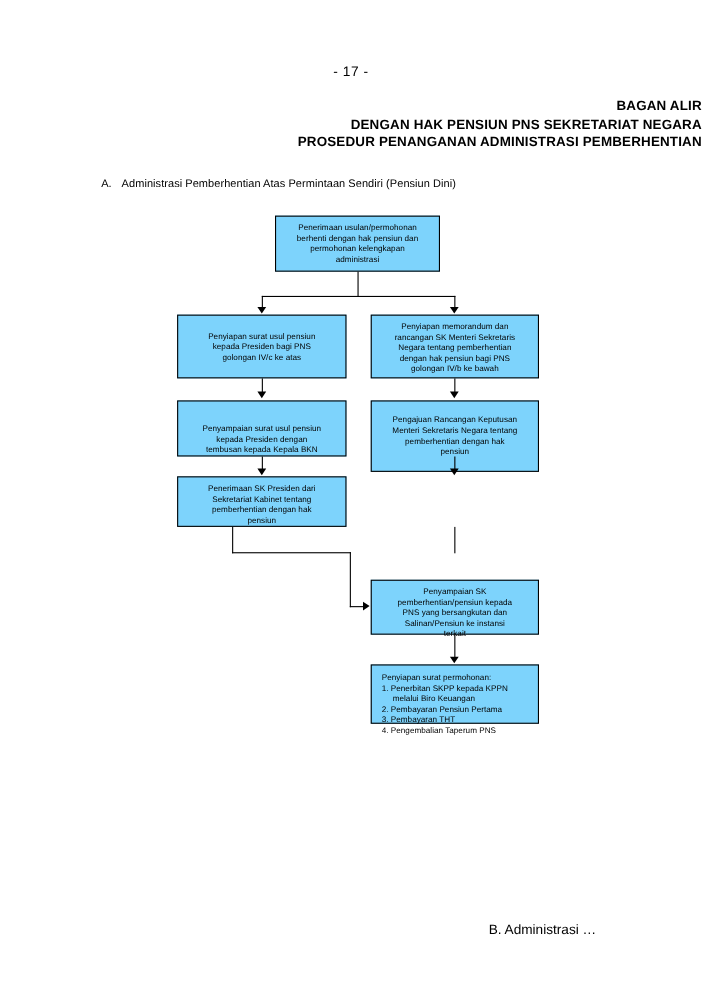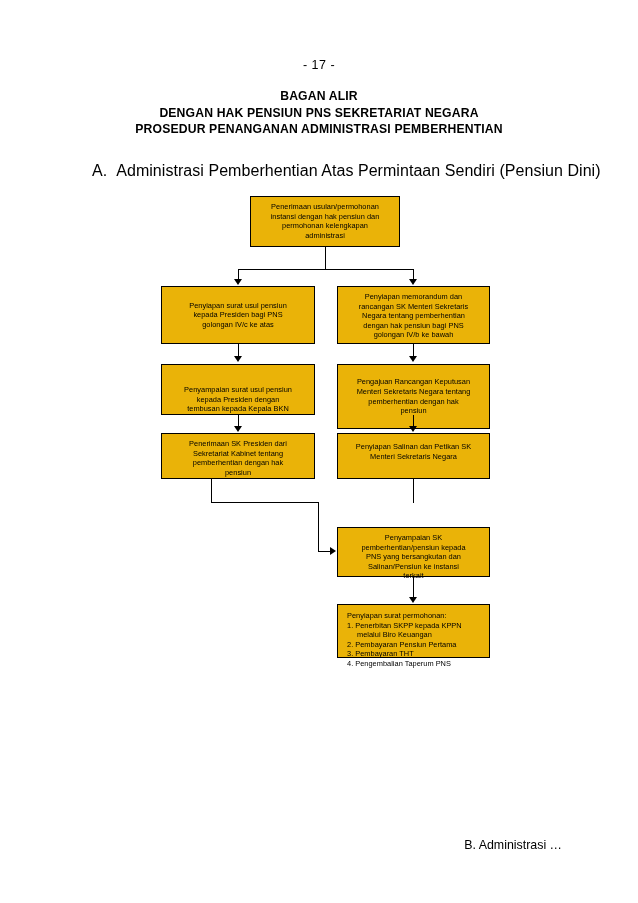--- a/index.html
+++ b/index.html
@@ -31,52 +31,52 @@
     text-align: center;
     font-size: 12.5px;
     letter-spacing: 0.5px;
   }
 
   .doc-title {
     position: absolute;
     top: 88px;
     left: 0;
     width: 638px;
-    text-align: center;
+    text-align: right;
     font-size: 12.2px;
     font-weight: bold;
     line-height: 16.5px;
     letter-spacing: 0.15px;
   }
   .doc-title div { white-space: nowrap; }
 
   .section-heading {
     position: absolute;
     top: 162px;
     left: 92px;
-    font-size: 16px;
+    font-size: 10px;
     letter-spacing: 0.05px;
     white-space: nowrap;
   }
   .section-heading .sec-letter { margin-right: 9px; }
 
   
   .chart {
     position: absolute;
     top: 0;
     left: 0;
     width: 638px;
     height: 903px;
   }
 
   .node {
     position: absolute;
     border: 1px solid #000000;
     box-sizing: border-box;
-    background: #eab308;
+    background: #7dd3fc;
     font-size: 7.4px;
     line-height: 9.6px;
     text-align: center;
     display: flex;
     flex-direction: column;
     justify-content: flex-start;
     align-items: center;
     padding-top: 5px;
     letter-spacing: 0.02px;
   }
@@ -121,21 +121,21 @@
     border-bottom: 4px solid transparent;
     border-left: 6px solid #000000;
   }
 
   
   .footer-note {
     position: absolute;
     top: 838px;
     left: 0;
     width: 638px;
-    padding-right: 76px;
+    padding-right: 96px;
     box-sizing: border-box;
     text-align: right;
     font-size: 12.4px;
   }
 </style>
 </head>
 <body>
 
 <div class="page">
 
@@ -148,21 +148,21 @@
   </div>
 
   <div class="section-heading">
     <span class="sec-letter">A.</span><span>Administrasi Pemberhentian Atas Permintaan Sendiri (Pensiun Dini)</span>
   </div>
 
   <div class="chart">
 
     <div class="node" style="left:250px; top:196px; width:150px; height:51px;">
       <span class="line">Penerimaan usulan/permohonan</span>
-      <span class="line">instansi dengan hak pensiun dan</span>
+      <span class="line">berhenti dengan hak pensiun dan</span>
       <span class="line">permohonan kelengkapan</span>
       <span class="line">administrasi</span>
     </div>
 
     <div class="vline" style="left:325px; top:247px; height:23px;"></div>
     <div class="hline" style="left:238px; top:269px; width:176px;"></div>
     <div class="vline" style="left:238px; top:269px; height:11px;"></div>
     <div class="arrow-down" style="left:234px; top:279px;"></div>
     <div class="vline" style="left:413px; top:269px; height:11px;"></div>
     <div class="arrow-down" style="left:409px; top:279px;"></div>
@@ -206,24 +206,20 @@
     <div class="vline" style="left:413px; top:415px; height:13px;"></div>
     <div class="arrow-down" style="left:409px; top:426px;"></div>
 
     <div class="node" style="left:161px; top:433px; width:154px; height:46px;">
       <span class="line">Penerimaan SK Presiden dari</span>
       <span class="line">Sekretariat Kabinet tentang</span>
       <span class="line">pemberhentian dengan hak</span>
       <span class="line">pensiun</span>
     </div>
 
-    <div class="node" style="left:337px; top:433px; width:153px; height:46px; padding-top:8px;">
-      <span class="line">Penyiapan Salinan dan Petikan SK</span>
-      <span class="line">Menteri Sekretaris Negara</span>
-    </div>
 
     <div class="vline" style="left:211px; top:479px; height:24px;"></div>
     <div class="hline" style="left:211px; top:502px; width:108px;"></div>
     <div class="vline" style="left:413px; top:479px; height:24px;"></div>
     <div class="vline" style="left:318px; top:502px; height:50px;"></div>
     <div class="hline" style="left:318px; top:551px; width:13px;"></div>
     <div class="arrow-right" style="left:330px; top:547px;"></div>
 
     <div class="node" style="left:337px; top:527px; width:153px; height:50px;">
       <span class="line">Penyampaian SK</span>

